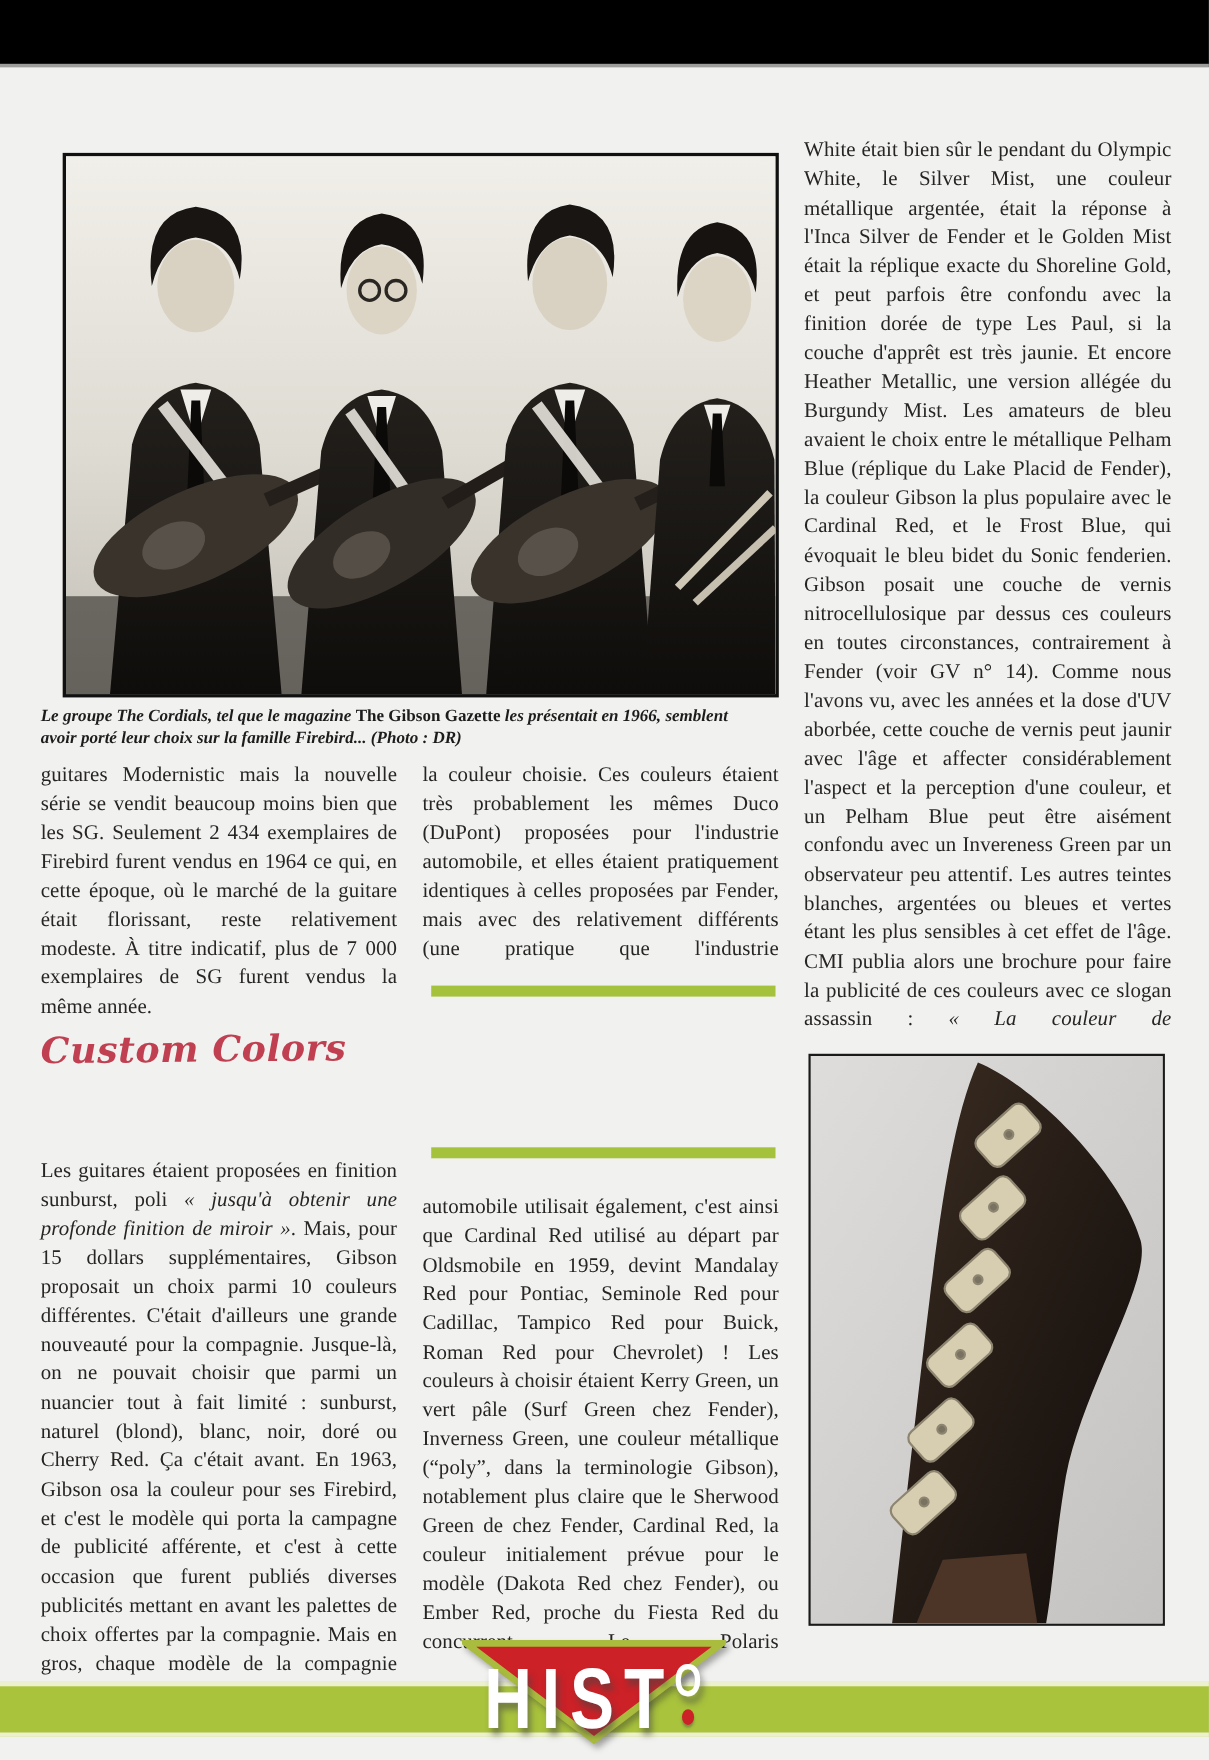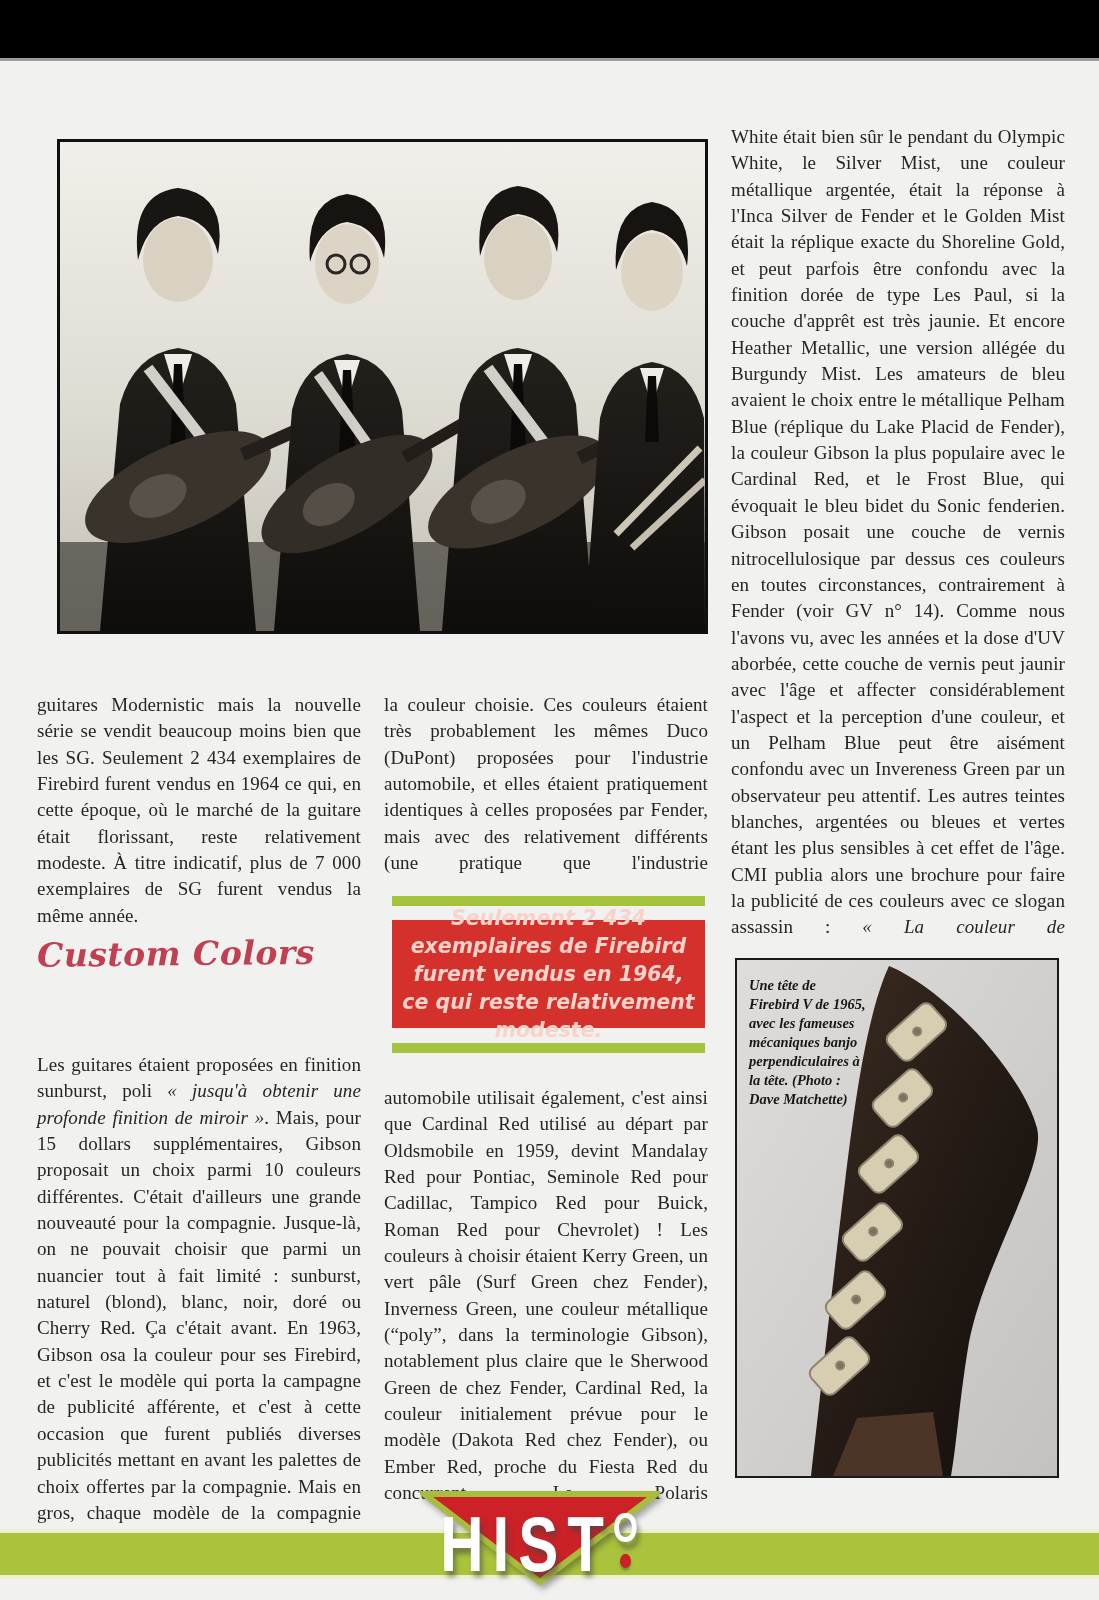--- a/index.html
+++ b/index.html
@@ -121,32 +121,30 @@
       <ellipse cx="592" cy="130" rx="31" ry="39" fill="#dcd5c5"></ellipse>
       <path d="M556 128 Q552 66 592 60 Q634 66 627 124 Q619 92 592 88 Q566 92 556 128 Z" fill="#161310"></path>
       <path d="M524 489 L540 276 Q552 226 592 220 Q632 226 644 276 L645 489 Z" fill="url(#suit)"></path>
       <polygon points="580,226 604,226 592,264" fill="#efede8"></polygon>
       <polygon points="588,234 596,234 599,300 585,300" fill="#0b0a08"></polygon>
       <line x1="556" y1="392" x2="640" y2="306" stroke="#cfc7b6" stroke-width="7"></line>
       <line x1="572" y1="406" x2="645" y2="338" stroke="#c6beae" stroke-width="7"></line>
     </svg>
   </div>
 
+  <div class="band-caption"><span class="it">Le groupe The Cordials, tel que le magazine </span><span>The Gibson Gazette</span><span class="it"> les présentait en 1966, semblent avoir porté leur choix sur la famille Firebird... (Photo : DR)</span></div>
 
   <div class="col col-right cont"><span>White était bien sûr le pendant du Olympic White, le Silver Mist, une couleur métallique argentée, était la réponse à l'Inca Silver de Fender et le Golden Mist était la réplique exacte du Shoreline Gold, et peut parfois être confondu avec la finition dorée de type Les Paul, si la couche d'apprêt est très jaunie. Et encore Heather Metallic, une version allégée du Burgundy Mist. Les amateurs de bleu avaient le choix entre le métallique Pelham Blue (réplique du Lake Placid de Fender), la couleur Gibson la plus populaire avec le Cardinal Red, et le Frost Blue, qui évoquait le bleu bidet du Sonic fenderien. Gibson posait une couche de vernis nitrocellulosique par dessus ces couleurs en toutes circonstances, contrairement à Fender (voir GV n° 14). Comme nous l'avons vu, avec les années et la dose d'UV aborbée, cette couche de vernis peut jaunir avec l'âge et affecter considérablement l'aspect et la perception d'une couleur, et un Pelham Blue peut être aisément confondu avec un Invereness Green par un observateur peu attentif. Les autres teintes blanches, argentées ou bleues et vertes étant les plus sensibles à cet effet de l'âge. CMI publia alors une brochure pour faire la publicité de ces couleurs avec ce slogan assassin : </span><span class="it">« La couleur de</span></div>
 
   <div class="col col-left p1-left">guitares Modernistic mais la nouvelle série se vendit beaucoup moins bien que les SG. Seulement 2 434 exemplaires de Firebird furent vendus en 1964 ce qui, en cette époque, où le marché de la guitare était florissant, reste relativement modeste. À titre indicatif, plus de 7 000 exemplaires de SG furent vendus la même année.</div>
   <div class="heading-script">Custom Colors</div>
   <div class="col col-left p2-left cont"><span>Les guitares étaient proposées en finition sunburst, poli </span><span class="it">« jusqu'à obtenir une profonde finition de miroir »</span><span>. Mais, pour 15 dollars supplémentaires, Gibson proposait un choix parmi 10 couleurs différentes. C'était d'ailleurs une grande nouveauté pour la compagnie. Jusque-là, on ne pouvait choisir que parmi un nuancier tout à fait limité : sunburst, naturel (blond), blanc, noir, doré ou Cherry Red. Ça c'était avant. En 1963, Gibson osa la couleur pour ses Firebird, et c'est le modèle qui porta la campagne de publicité afférente, et c'est à cette occasion que furent publiés diverses publicités mettant en avant les palettes de choix offertes par la compagnie. Mais en gros, chaque modèle de la compagnie pouvait alors être commandé avec</span></div>
 
   <div class="col col-mid p1-mid cont">la couleur choisie. Ces couleurs étaient très probablement les mêmes Duco (DuPont) proposées pour l'industrie automobile, et elles étaient pratiquement identiques à celles proposées par Fender, mais avec des relativement différents (une pratique que l'industrie</div>
   <div class="green-bar gb-top"></div>
-  <div class="callout">
-    <div class="callout-text">Seulement 2 434 exemplaires de Firebird furent vendus en 1964, ce qui reste relativement modeste.</div>
-  </div>
   <div class="green-bar gb-bottom"></div>
   <div class="col col-mid p2-mid cont">automobile utilisait également, c'est ainsi que Cardinal Red utilisé au départ par Oldsmobile en 1959, devint Mandalay Red pour Pontiac, Seminole Red pour Cadillac, Tampico Red pour Buick, Roman Red pour Chevrolet) ! Les couleurs à choisir étaient Kerry Green, un vert pâle (Surf Green chez Fender), Inverness Green, une couleur métallique (“poly”, dans la terminologie Gibson), notablement plus claire que le Sherwood Green de chez Fender, Cardinal Red, la couleur initialement prévue pour le modèle (Dakota Red chez Fender), ou Ember Red, proche du Fiesta Red du concurrent. Le Polaris</div>
 
   <div class="headstock-photo">
     <svg viewBox="0 0 320 516" preserveAspectRatio="none">
       <defs>
         <linearGradient id="bg2" x1="0" y1="0" x2="1" y2="1">
           <stop offset="0" stop-color="#dedddb"></stop>
             <stop offset="1" stop-color="#c3c2c0"></stop>
         </linearGradient>
@@ -179,21 +177,20 @@
         <g transform="rotate(-42 117 340)">
             <rect x="89" y="324" width="58" height="34" rx="8"></rect>
             <circle cx="119" cy="341" r="4" fill="#7a7261"></circle>
           </g>
         <g transform="rotate(-42 101 406)">
             <rect x="73" y="390" width="58" height="34" rx="8"></rect>
             <circle cx="103" cy="407" r="4" fill="#7a7261"></circle>
           </g>
       </g>
     </svg>
-    <div class="headstock-caption">Une tête de Firebird V de 1965, avec les fameuses mécaniques banjo perpendiculaires à la tête. (Photo : Dave Matchette)</div>
   </div>
 
   <div class="footer-band"></div>
   <svg class="logo-tri" viewBox="0 0 240 96" preserveAspectRatio="none">
     <polygon points="4,4 236,4 120,92" fill="#cb2127" stroke="#aabc3e" stroke-width="6"></polygon>
   </svg>
   <div class="logo-text"><span>HIST</span><span class="logo-o">O</span><span class="logo-dot"></span></div>
 
 </div>
 

